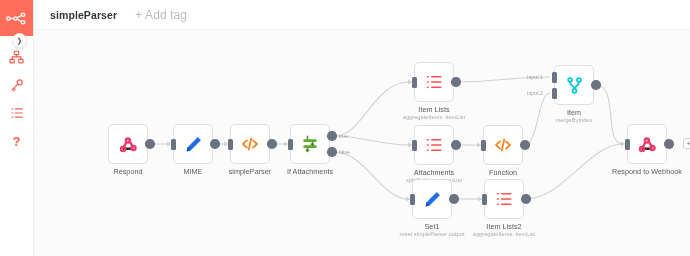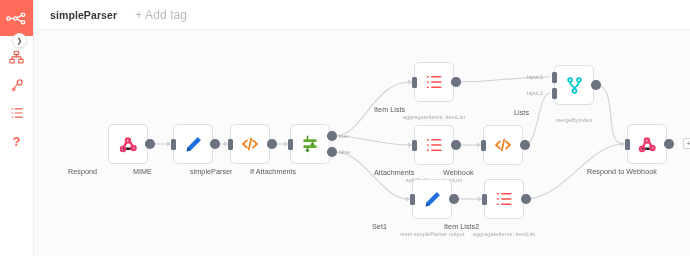--- a/index.html
+++ b/index.html
@@ -55,21 +55,21 @@
 
   
   .node{position:absolute;width:0;height:0;}
   .node-box{
     position:absolute;left:-20px;top:-20px;width:40px;height:40px;
     background:#fff;border:1px solid #dcdfe3;border-radius:5px;
     display:flex;align-items:center;justify-content:center;
     box-sizing:border-box;
   }
   .node-label{
-    position:absolute;left:-60px;top:23px;width:120px;
+    position:absolute;left:-60px;top:23px;width:120px;text-align:center;
     font-size:7.2px;color:#555a5e;letter-spacing:.05px;white-space:nowrap;
   }
   .node-sub{
     position:absolute;left:-70px;top:32px;width:140px;text-align:center;
     font-size:5.6px;color:#a7acb1;letter-spacing:.05px;white-space:nowrap;
   }
   
   .out-dot{
     position:absolute;left:17px;top:-5px;width:9.5px;height:9.5px;border-radius:50%;
     background:#6b7280;
@@ -312,41 +312,41 @@
         <svg width="20" height="20" viewBox="0 0 24 24">
           <g fill="none" stroke="#f58220" stroke-width="2.1" stroke-linecap="round" stroke-linejoin="round">
             <polyline points="8.4,7.6 3.6,12 8.4,16.4"></polyline>
             <polyline points="15.6,7.6 20.4,12 15.6,16.4"></polyline>
             <line x1="13.4" y1="5.4" x2="10.6" y2="18.6"></line>
           </g>
         </svg>
       </div>
       <div class="in-stub"></div>
       <div class="out-dot"></div>
-      <div class="node-label">Webhook</div>
+      <div class="node-label">Function</div>
     </div>
 
     <div class="node" style="left:541px;top:56px">
       <div class="node-box">
         <svg width="19" height="19" viewBox="0 0 24 24">
           <g fill="none" stroke="#00c8d6" stroke-width="2.2" stroke-linecap="round">
             <circle cx="6.4" cy="5.2" r="2.4"></circle>
             <circle cx="17.6" cy="5.2" r="2.4"></circle>
             <circle cx="12" cy="18.8" r="2.4"></circle>
             <path d="M6.4 7.6 C6.4 13 12 12.4 12 16.4"></path>
             <path d="M17.6 7.6 C17.6 13 12 12.4 12 16.4"></path>
           </g>
         </svg>
       </div>
       <div class="in-stub two-a"></div>
       <div class="in-stub two-b"></div>
       <div class="port-label" style="left:-47px;top:-11px">Input 1</div>
       <div class="port-label" style="left:-47px;top:5px">Input 2</div>
       <div class="out-dot"></div>
-      <div class="node-label">Lists</div>
+      <div class="node-label">Item</div>
       <div class="node-sub">mergeByIndex</div>
     </div>
 
     <div class="node" style="left:399px;top:170px">
       <div class="node-box">
         <svg width="19" height="19" viewBox="0 0 24 24">
           <path d="M17.4 2.6 L21.4 6.6 L8.6 19.4 L3.2 20.8 L4.6 15.4 Z" fill="#1f6fe0"></path>
           <path d="M4.6 15.4 L8.6 19.4 L3.2 20.8 Z" fill="#1552ad"></path>
         </svg>
       </div>

